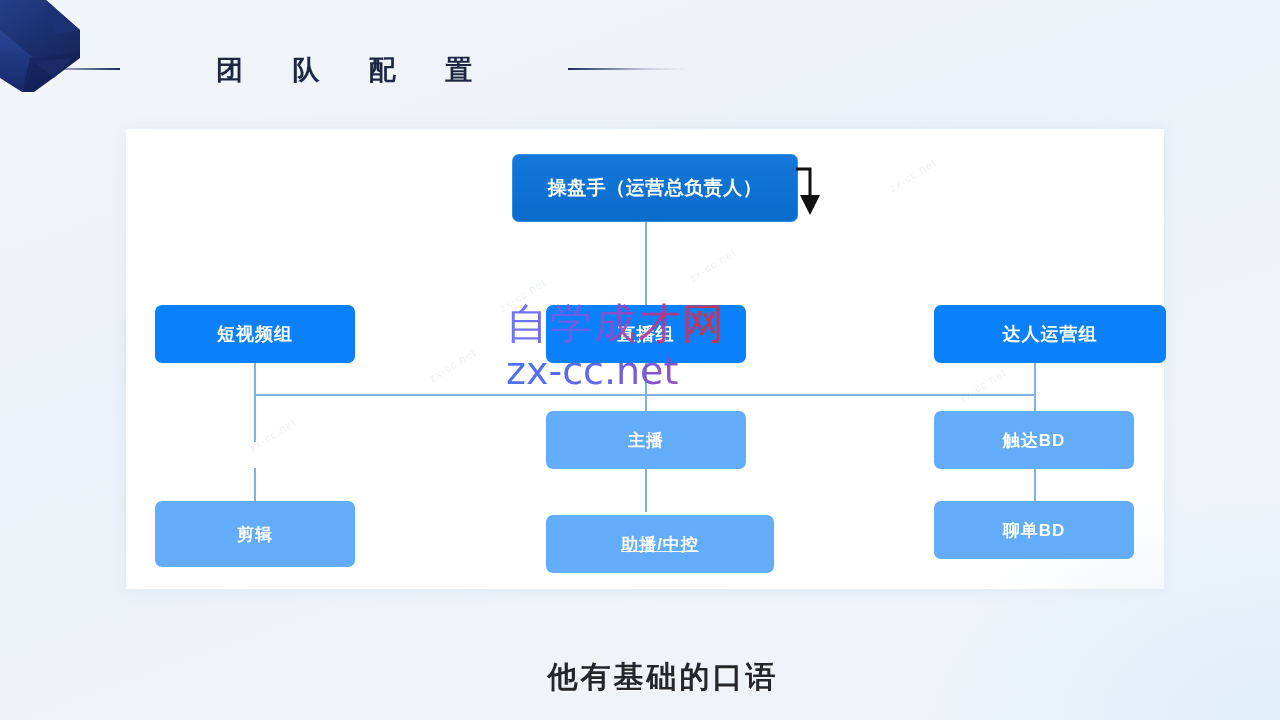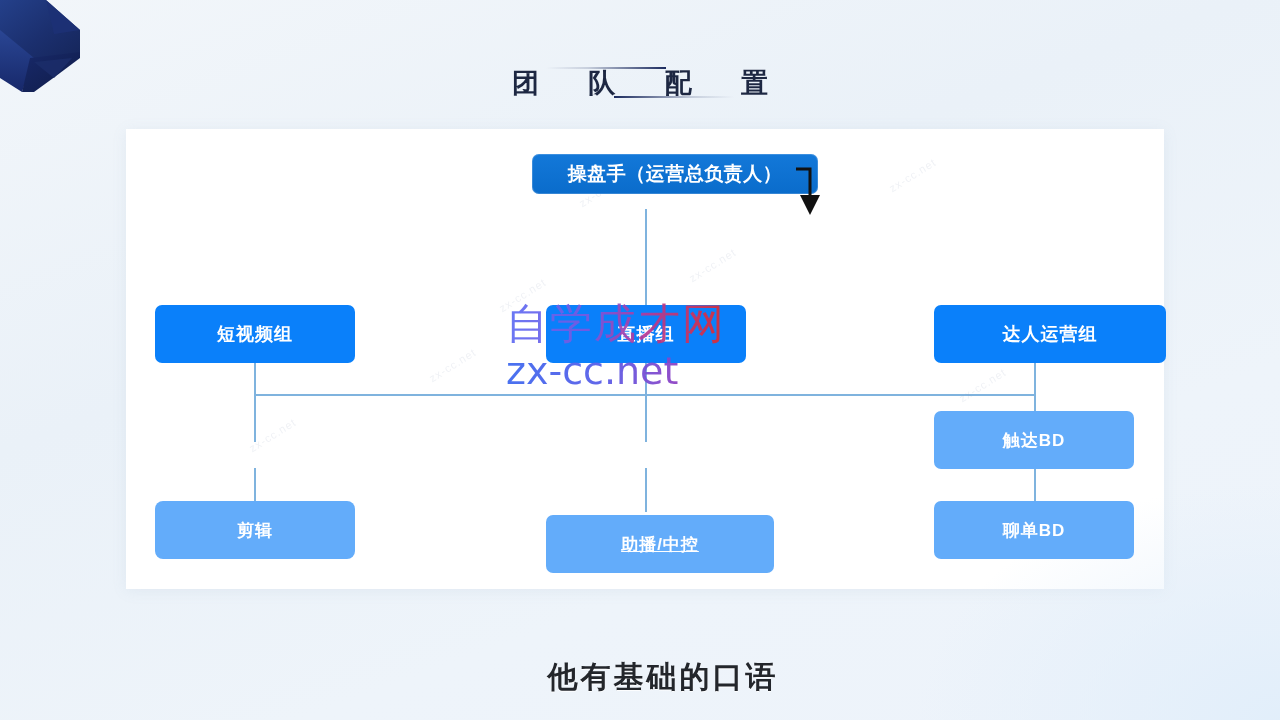--- a/index.html
+++ b/index.html
@@ -42,23 +42,22 @@
   }
 
   
   .header {
     position: absolute;
     left: 0; right: 0;
     top: 40px;
     height: 58px;
     display: flex;
     align-items: center;
-    justify-content: flex-end;
-    gap: 0;
-    flex-direction: column;
+    justify-content: flex-start;
+    gap: 8px;
   }
   .rule {
     height: 2px;
     width: 120px;
   }
   .rule.left {
     background: linear-gradient(to right, rgba(26,42,92,0) 0%, rgba(26,42,92,.18) 35%, #1b2a5e 100%);
     margin-right: 68px;
   }
   .rule.right {
@@ -268,28 +267,29 @@
 
       <div class="line v" style="left:128px; top:233px; height:80px;"></div>
       <div class="line v" style="left:128px; top:339px; height:44px;"></div>
 
       <div class="line v" style="left:519px; top:233px; height:80px;"></div>
       <div class="line v" style="left:519px; top:339px; height:44px;"></div>
 
       <div class="line v" style="left:908px; top:233px; height:80px;"></div>
       <div class="line v" style="left:908px; top:339px; height:44px;"></div>
 
-      <div class="node root" style="left:406px; top:25px; width:286px; height:40px;">操盘手（运营总负责人）</div>
+      <div class="node root" style="left:386px; top:25px; width:286px; height:68px;">操盘手（运营总负责人）</div>
 
       <div class="node group" style="left:29px; top:176px; width:200px; height:58px;">短视频组</div>
       <div class="node group" style="left:420px; top:176px; width:200px; height:58px;">直播组</div>
       <div class="node group" style="left:808px; top:176px; width:232px; height:58px;">达人运营组</div>
 
-      <div class="node leaf" style="left:29px; top:372px; width:200px; height:58px;border-radius:8px;">剪辑</div>
-
+      <div class="node leaf" style="left:29px; top:372px; width:200px; height:66px;">剪辑</div>
+
+      <div class="node leaf" style="left:420px; top:282px; width:200px; height:58px;">主播</div>
       <div class="node leaf" style="left:420px; top:386px; width:228px; height:58px;text-decoration:underline;">助播/中控</div>
 
       <div class="node leaf" style="left:808px; top:372px; width:200px; height:58px;">聊单BD</div>
       <div class="node leaf" style="left:808px; top:282px; width:200px; height:58px;">触达BD</div>
 
       <div class="pointer" style="left:668px; top:34px; width:40px; height:56px;">
         <svg width="40" height="56" viewBox="0 0 40 56" xmlns="http://www.w3.org/2000/svg">
           <path d="M2,6 L16,6 L16,34" fill="none" stroke="#111111" stroke-width="3"></path>
           <path d="M6,32 L26,32 L16,52 Z" fill="#111111"></path>
         </svg>

